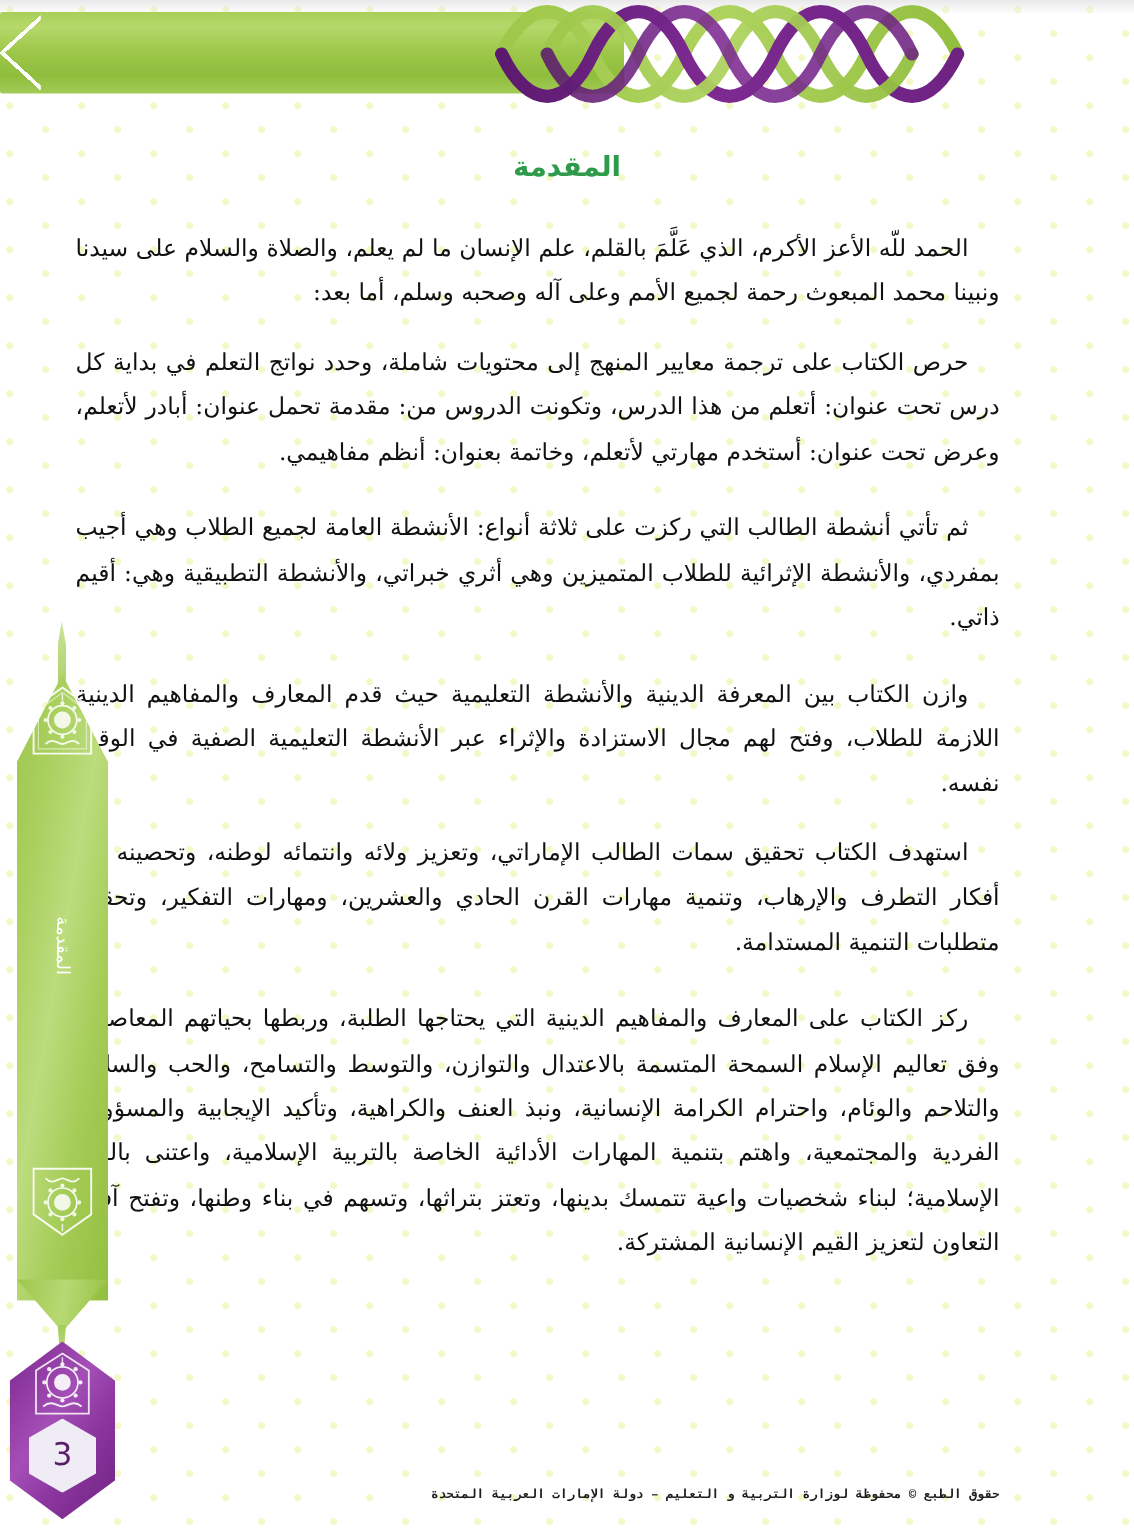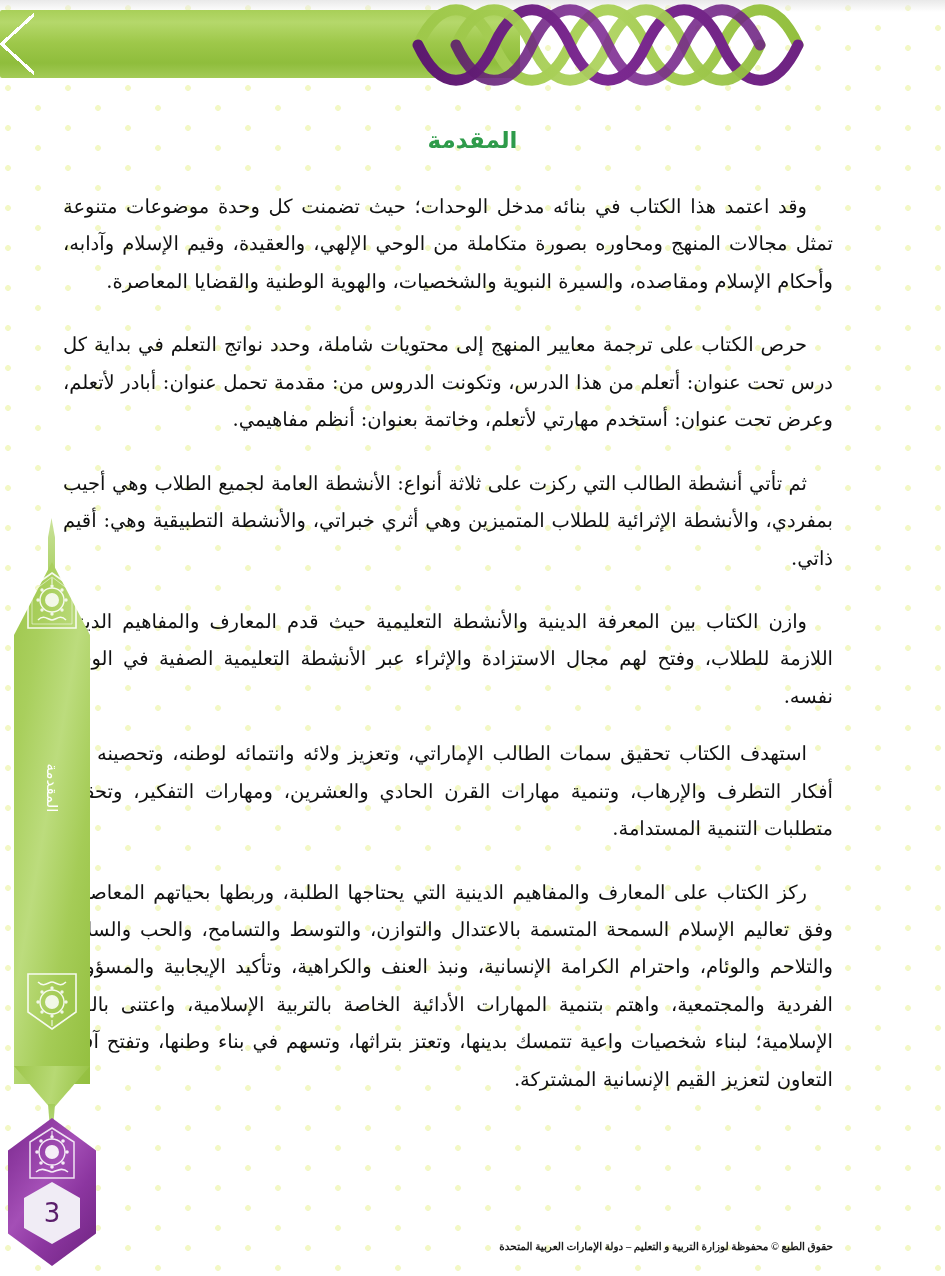--- a/index.html
+++ b/index.html
@@ -204,21 +204,21 @@
     height: 62px;
   }
 
   
   .footer {
     position: absolute;
     bottom: 24px;
     right: 112px;
     font-size: 10.5px;
     color: #1c1c1c;
-    font-family: Liberation Serif, serif;
+    font-family: Liberation Mono, monospace;
     font-weight: bold;
     direction: rtl;
     white-space: nowrap;
   }
 </style>
 </head>
 <body>
 
 <div class="dot-field"></div>
 
@@ -244,21 +244,21 @@
     <path d="M8,43 C30,90 62,90 84,43 C106,-4 138,-4 160,43 C182,90 214,90 236,43 C258,-4 290,-4 312,43 C334,90 366,90 388,43" fill="none" stroke="url(#gPur)" stroke-width="11" stroke-linecap="round"></path>
 
     <path d="M46,43 C68,-4 100,-4 122,43 C144,90 176,90 198,43 C220,-4 252,-4 274,43 C296,90 328,90 350,43" fill="none" stroke="url(#gGrn)" stroke-width="11" stroke-linecap="round" opacity="0.95"></path>
     <path d="M46,43 C68,90 100,90 122,43 C144,-4 176,-4 198,43 C220,90 252,90 274,43 C296,-4 328,-4 350,43" fill="none" stroke="url(#gPur)" stroke-width="11" stroke-linecap="round" opacity="0.88"></path>
   </svg>
 </div>
 
 <div class="page-title">المقدمة</div>
 
 <div class="content">
-  <p class="gap-lg">وقد اعتمد هذا الكتاب في بنائه مدخل الوحدات؛ حيث تضمنت كل وحدة موضوعات متنوعة تمثل مجالات المنهج ومحاوره بصورة متكاملة من الوحي الإلهي، والعقيدة، وقيم الإسلام وآدابه، وأحكام الإسلام ومقاصده، والسيرة النبوية والشخصيات، والهوية الوطنية والقضايا المعاصرة.</p>
+  <p>الحمد للّه الأعز الأكرم، الذي عَلَّمَ بالقلم، علم الإنسان ما لم يعلم، والصلاة والسلام على سيدنا ونبينا محمد المبعوث رحمة لجميع الأمم وعلى آله وصحبه وسلم، أما بعد:</p>
   <p class="gap-lg">حرص الكتاب على ترجمة معايير المنهج إلى محتويات شاملة، وحدد نواتج التعلم في بداية كل درس تحت عنوان: أتعلم من هذا الدرس، وتكونت الدروس من: مقدمة تحمل عنوان: أبادر لأتعلم، وعرض تحت عنوان: أستخدم مهارتي لأتعلم، وخاتمة بعنوان: أنظم مفاهيمي.</p>
   <p class="gap-lg">ثم تأتي أنشطة الطالب التي ركزت على ثلاثة أنواع: الأنشطة العامة لجميع الطلاب وهي أجيب بمفردي، والأنشطة الإثرائية للطلاب المتميزين وهي أثري خبراتي، والأنشطة التطبيقية وهي: أقيم ذاتي.</p>
   <p>وازن الكتاب بين المعرفة الدينية والأنشطة التعليمية حيث قدم المعارف والمفاهيم الدينية اللازمة للطلاب، وفتح لهم مجال الاستزادة والإثراء عبر الأنشطة التعليمية الصفية في الوقت نفسه.</p>
   <p class="gap-lg">استهدف الكتاب تحقيق سمات الطالب الإماراتي، وتعزيز ولائه وانتمائه لوطنه، وتحصينه من أفكار التطرف والإرهاب، وتنمية مهارات القرن الحادي والعشرين، ومهارات التفكير، وتحقيق متطلبات التنمية المستدامة.</p>
   <p>ركز الكتاب على المعارف والمفاهيم الدينية التي يحتاجها الطلبة، وربطها بحياتهم المعاصرة، وفق تعاليم الإسلام السمحة المتسمة بالاعتدال والتوازن، والتوسط والتسامح، والحب والسلام، والتلاحم والوئام، واحترام الكرامة الإنسانية، ونبذ العنف والكراهية، وتأكيد الإيجابية والمسؤولية الفردية والمجتمعية، واهتم بتنمية المهارات الأدائية الخاصة بالتربية الإسلامية، واعتنى بالقيم الإسلامية؛ لبناء شخصيات واعية تتمسك بدينها، وتعتز بتراثها، وتسهم في بناء وطنها، وتفتح آفاق التعاون لتعزيز القيم الإنسانية المشتركة.</p>
 </div>
 
 <div class="ribbon">
   <div class="ribbon-spine"></div>
   <div class="ribbon-body"></div>

